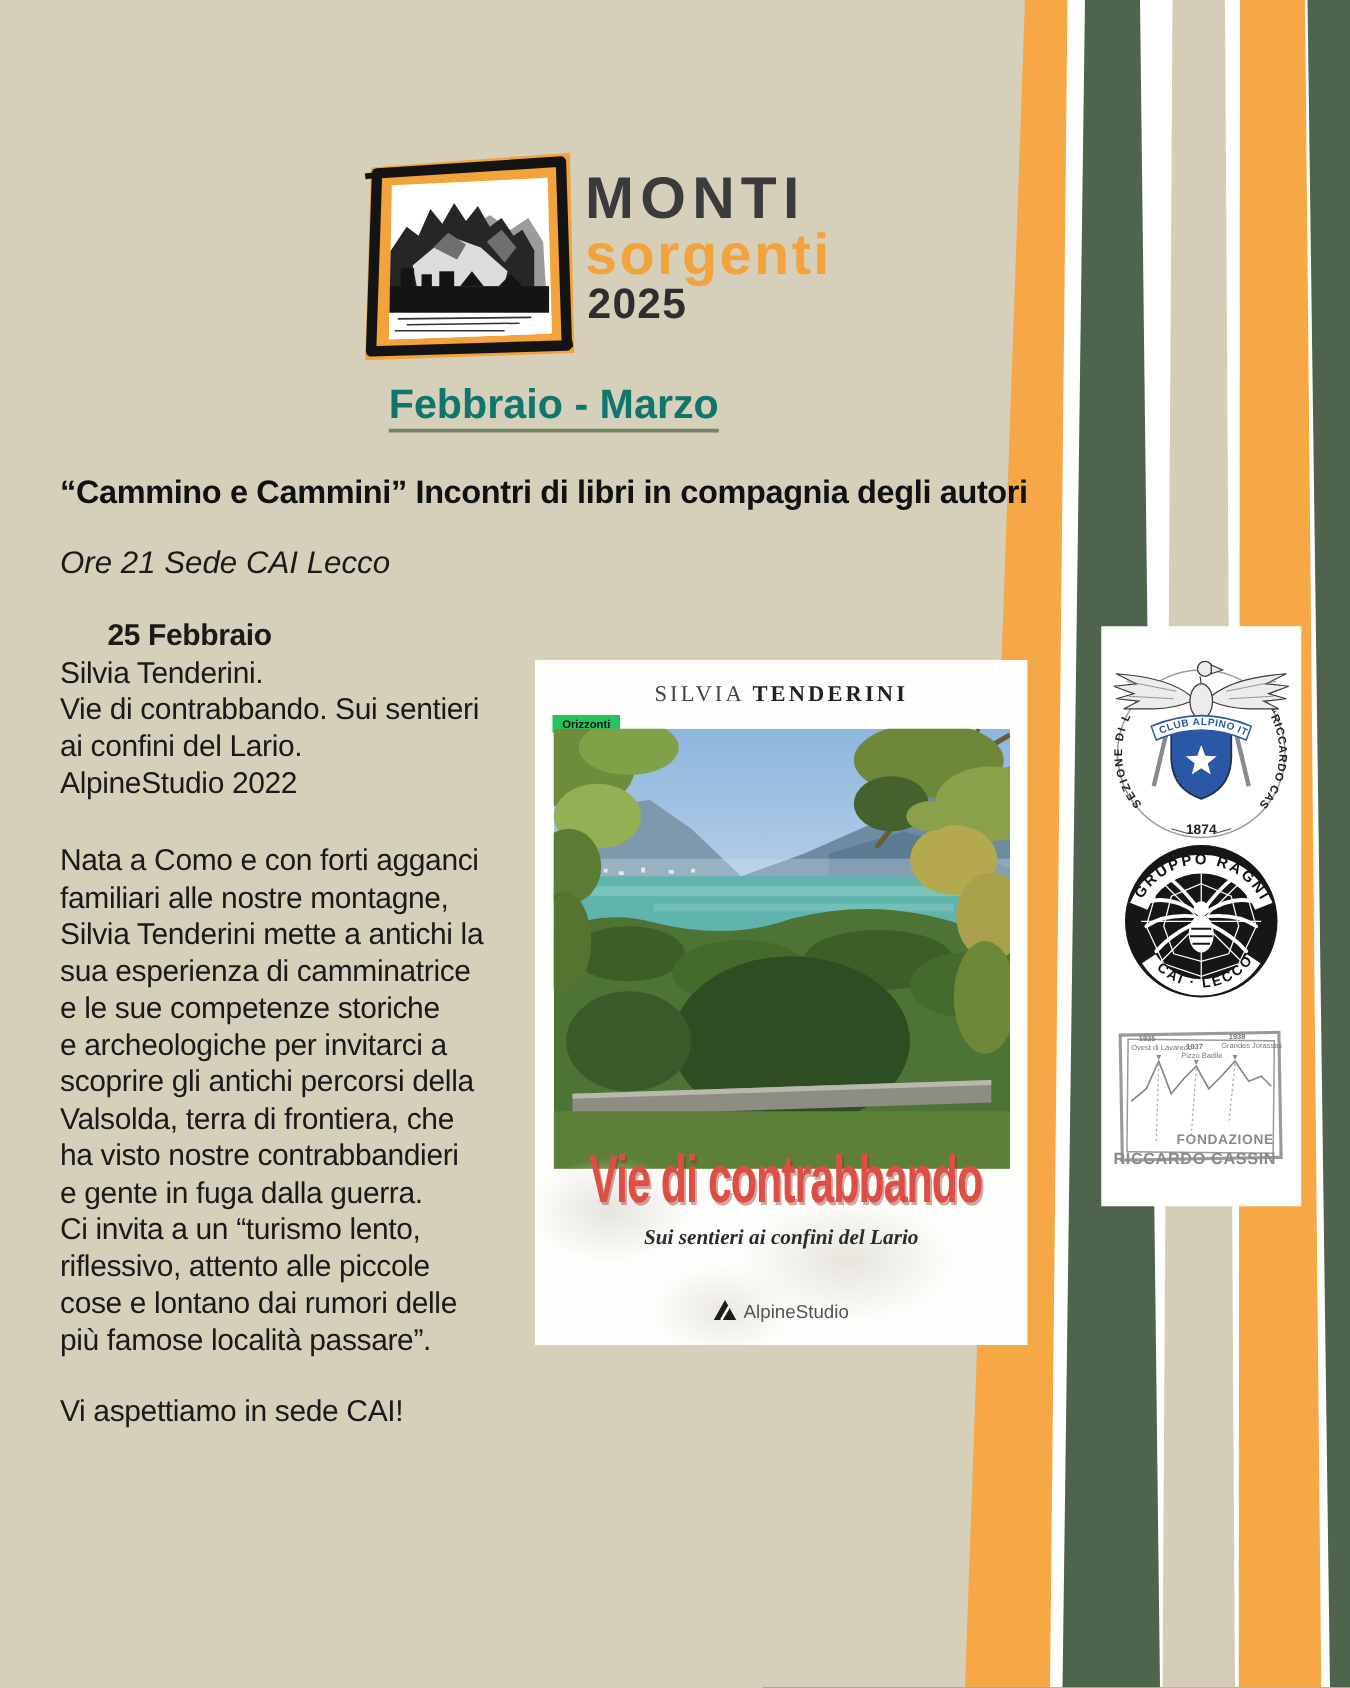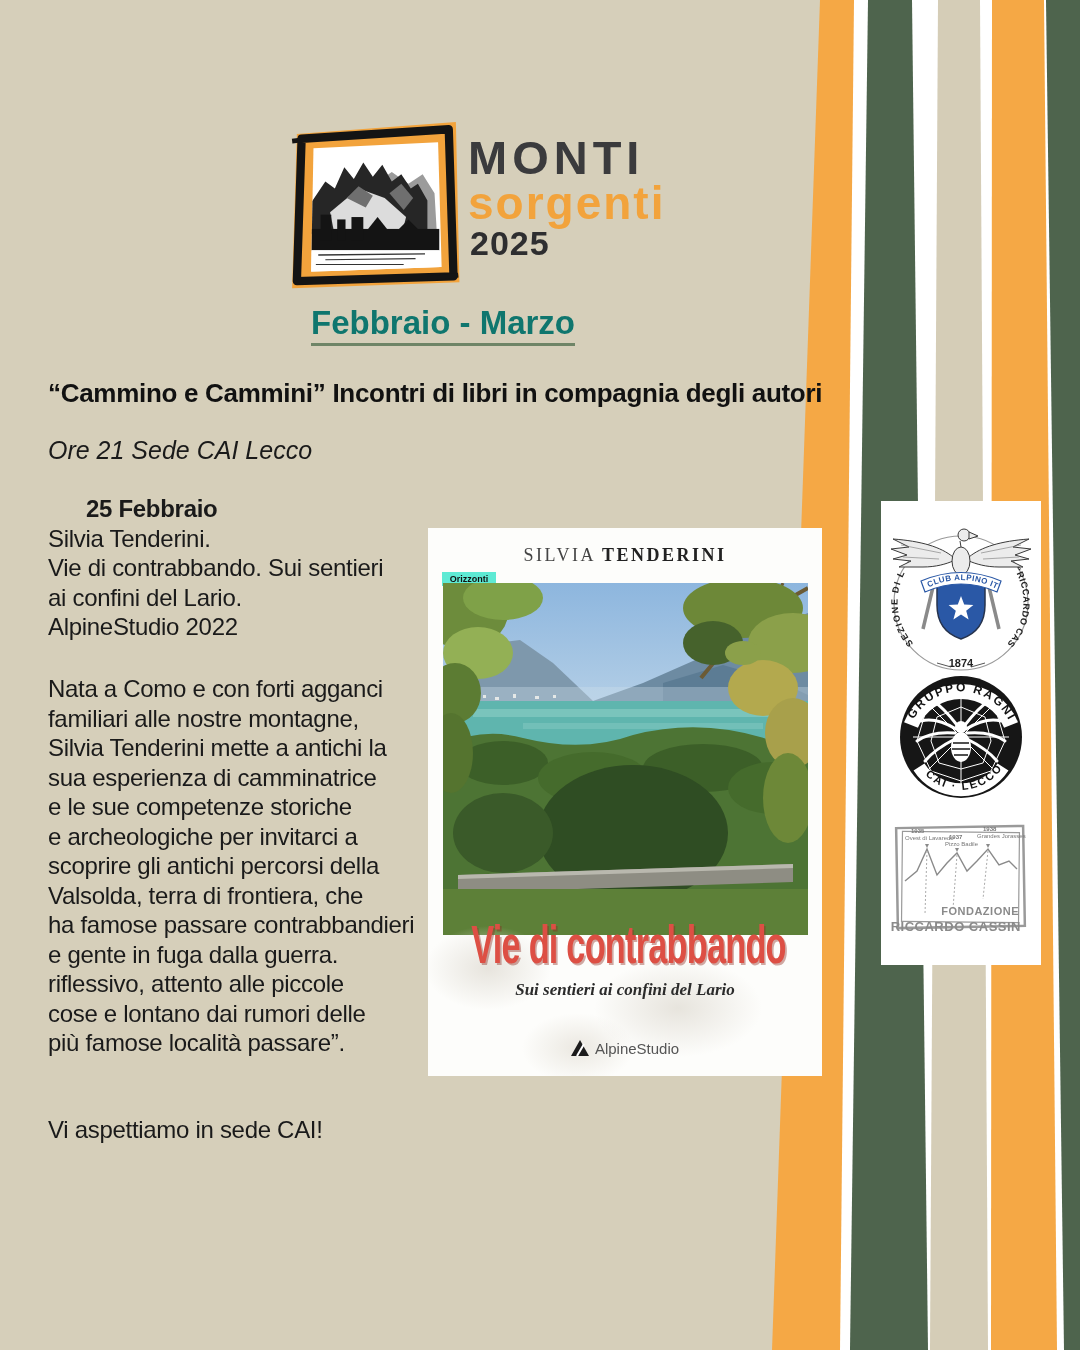--- a/index.html
+++ b/index.html
@@ -20,21 +20,21 @@
   .event-block{left:48px;top:494px;font-size:24px;line-height:29.5px;letter-spacing:-0.3px;}
   .event-block .b{font-weight:bold;margin-left:38px;}
   .event-block .i{}
   .desc{left:48px;top:674px;font-size:24px;line-height:29.5px;letter-spacing:-0.3px;}
   .closing{left:48px;top:1116px;font-size:24px;letter-spacing:-0.3px;}
   
   .cover{left:428px;top:528px;width:394px;height:548px;background:#fdfdfb;}
   .cover-author{left:0;right:0;top:17px;text-align:center;font-family:"Liberation Serif",serif;
     font-size:18px;letter-spacing:2.5px;color:#444;white-space:nowrap;}
   .cover-author .strong{font-weight:bold;color:#222;}
-  .cover-tab{left:14px;top:44px;width:54px;height:14px;background:#5eead4;color:#111;
+  .cover-tab{left:14px;top:44px;width:54px;height:14px;background:#22c55e;color:#111;
     font-size:9px;font-weight:bold;text-align:center;line-height:14px;}
   .cover-photo{left:15px;top:55px;width:365px;height:352px;}
   .cover-map{left:0;top:380px;width:394px;height:168px;
     background:
       radial-gradient(90px 60px at 60px 60px,#e7e4dd 0%,rgba(231,228,221,0) 70%),
       radial-gradient(120px 70px at 250px 100px,#e7e4dd 0%,rgba(231,228,221,0) 70%),
       radial-gradient(80px 50px at 150px 140px,#ebe8e1 0%,rgba(235,232,225,0) 70%);}
   .cover-title{left:0;right:0;top:386px;text-align:center;font-size:44px;font-weight:bold;
     color:#dd4f44;white-space:nowrap;letter-spacing:-1px;
     transform:scale(0.78,1.22);transform-origin:center top;
@@ -109,22 +109,23 @@
 
   <div class="abs desc">
     <div>Nata a Como e con forti agganci</div>
     <div>familiari alle nostre montagne,</div>
     <div>Silvia Tenderini mette a antichi la</div>
     <div>sua esperienza di camminatrice</div>
     <div>e le sue competenze storiche</div>
     <div>e archeologiche per invitarci a</div>
     <div>scoprire gli antichi percorsi della</div>
     <div>Valsolda, terra di frontiera, che</div>
-    <div>ha famose passare contrabbandieri</div>
+    <div>ha visto nostre contrabbandieri</div>
     <div>e gente in fuga dalla guerra.</div>
+    <div>Ci invita a un “turismo lento,</div>
     <div>riflessivo, attento alle piccole</div>
     <div>cose e lontano dai rumori delle</div>
     <div>più famose località passare”.</div>
   </div>
   <div class="abs closing">Vi aspettiamo in sede CAI!</div>
 
   <div class="abs cover">
     <div class="abs cover-author">
       <span style="text-transform:uppercase;">Silvia</span>
       <span class="strong" style="text-transform:uppercase;">Tenderini</span>

